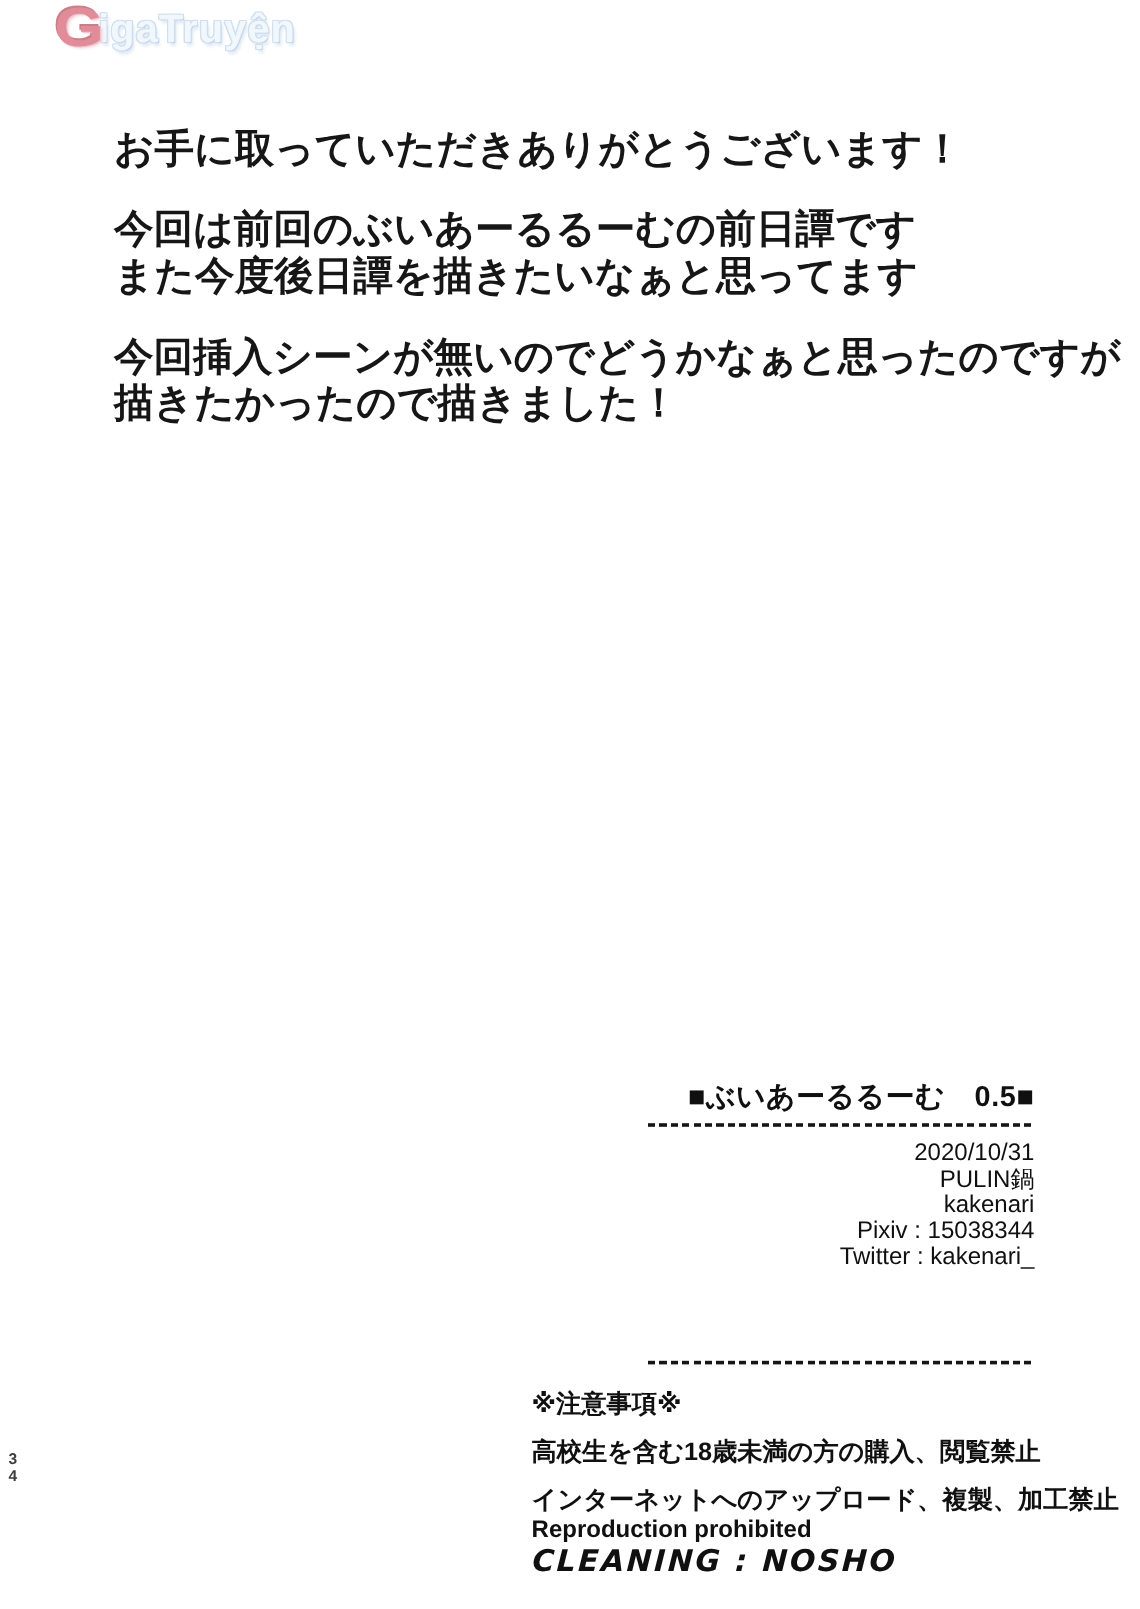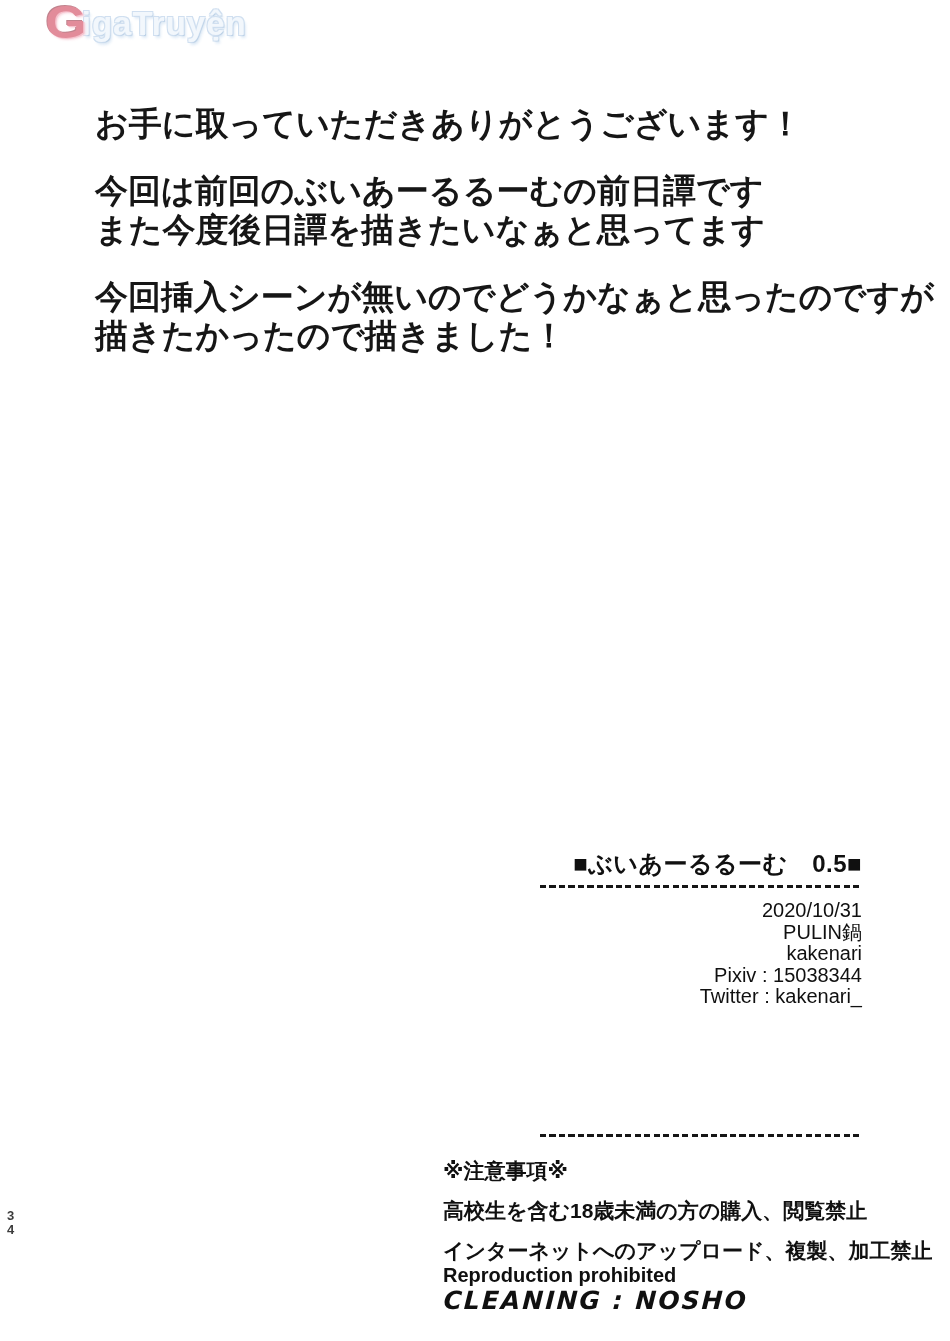--- a/index.html
+++ b/index.html
@@ -47,21 +47,21 @@
     font-size:33px; line-height:39px;
     color:#161616;
     white-space:nowrap;
   }
   .para { margin:0; }
   .para + .para { margin-top:28px; }
   .line { display:block; }
 
   
   .credits {
-    position:absolute; top:850px; right:88px;
+    position:absolute; top:901px; right:88px;
     text-align:right;
     color:#101010;
     font-family:"Liberation Sans","DejaVu Sans",sans-serif;
   }
   .credits-title {
     font-size:24px; line-height:28px;
     font-weight:bold;
     letter-spacing:0.5px;
     margin-bottom:7px;
   }

